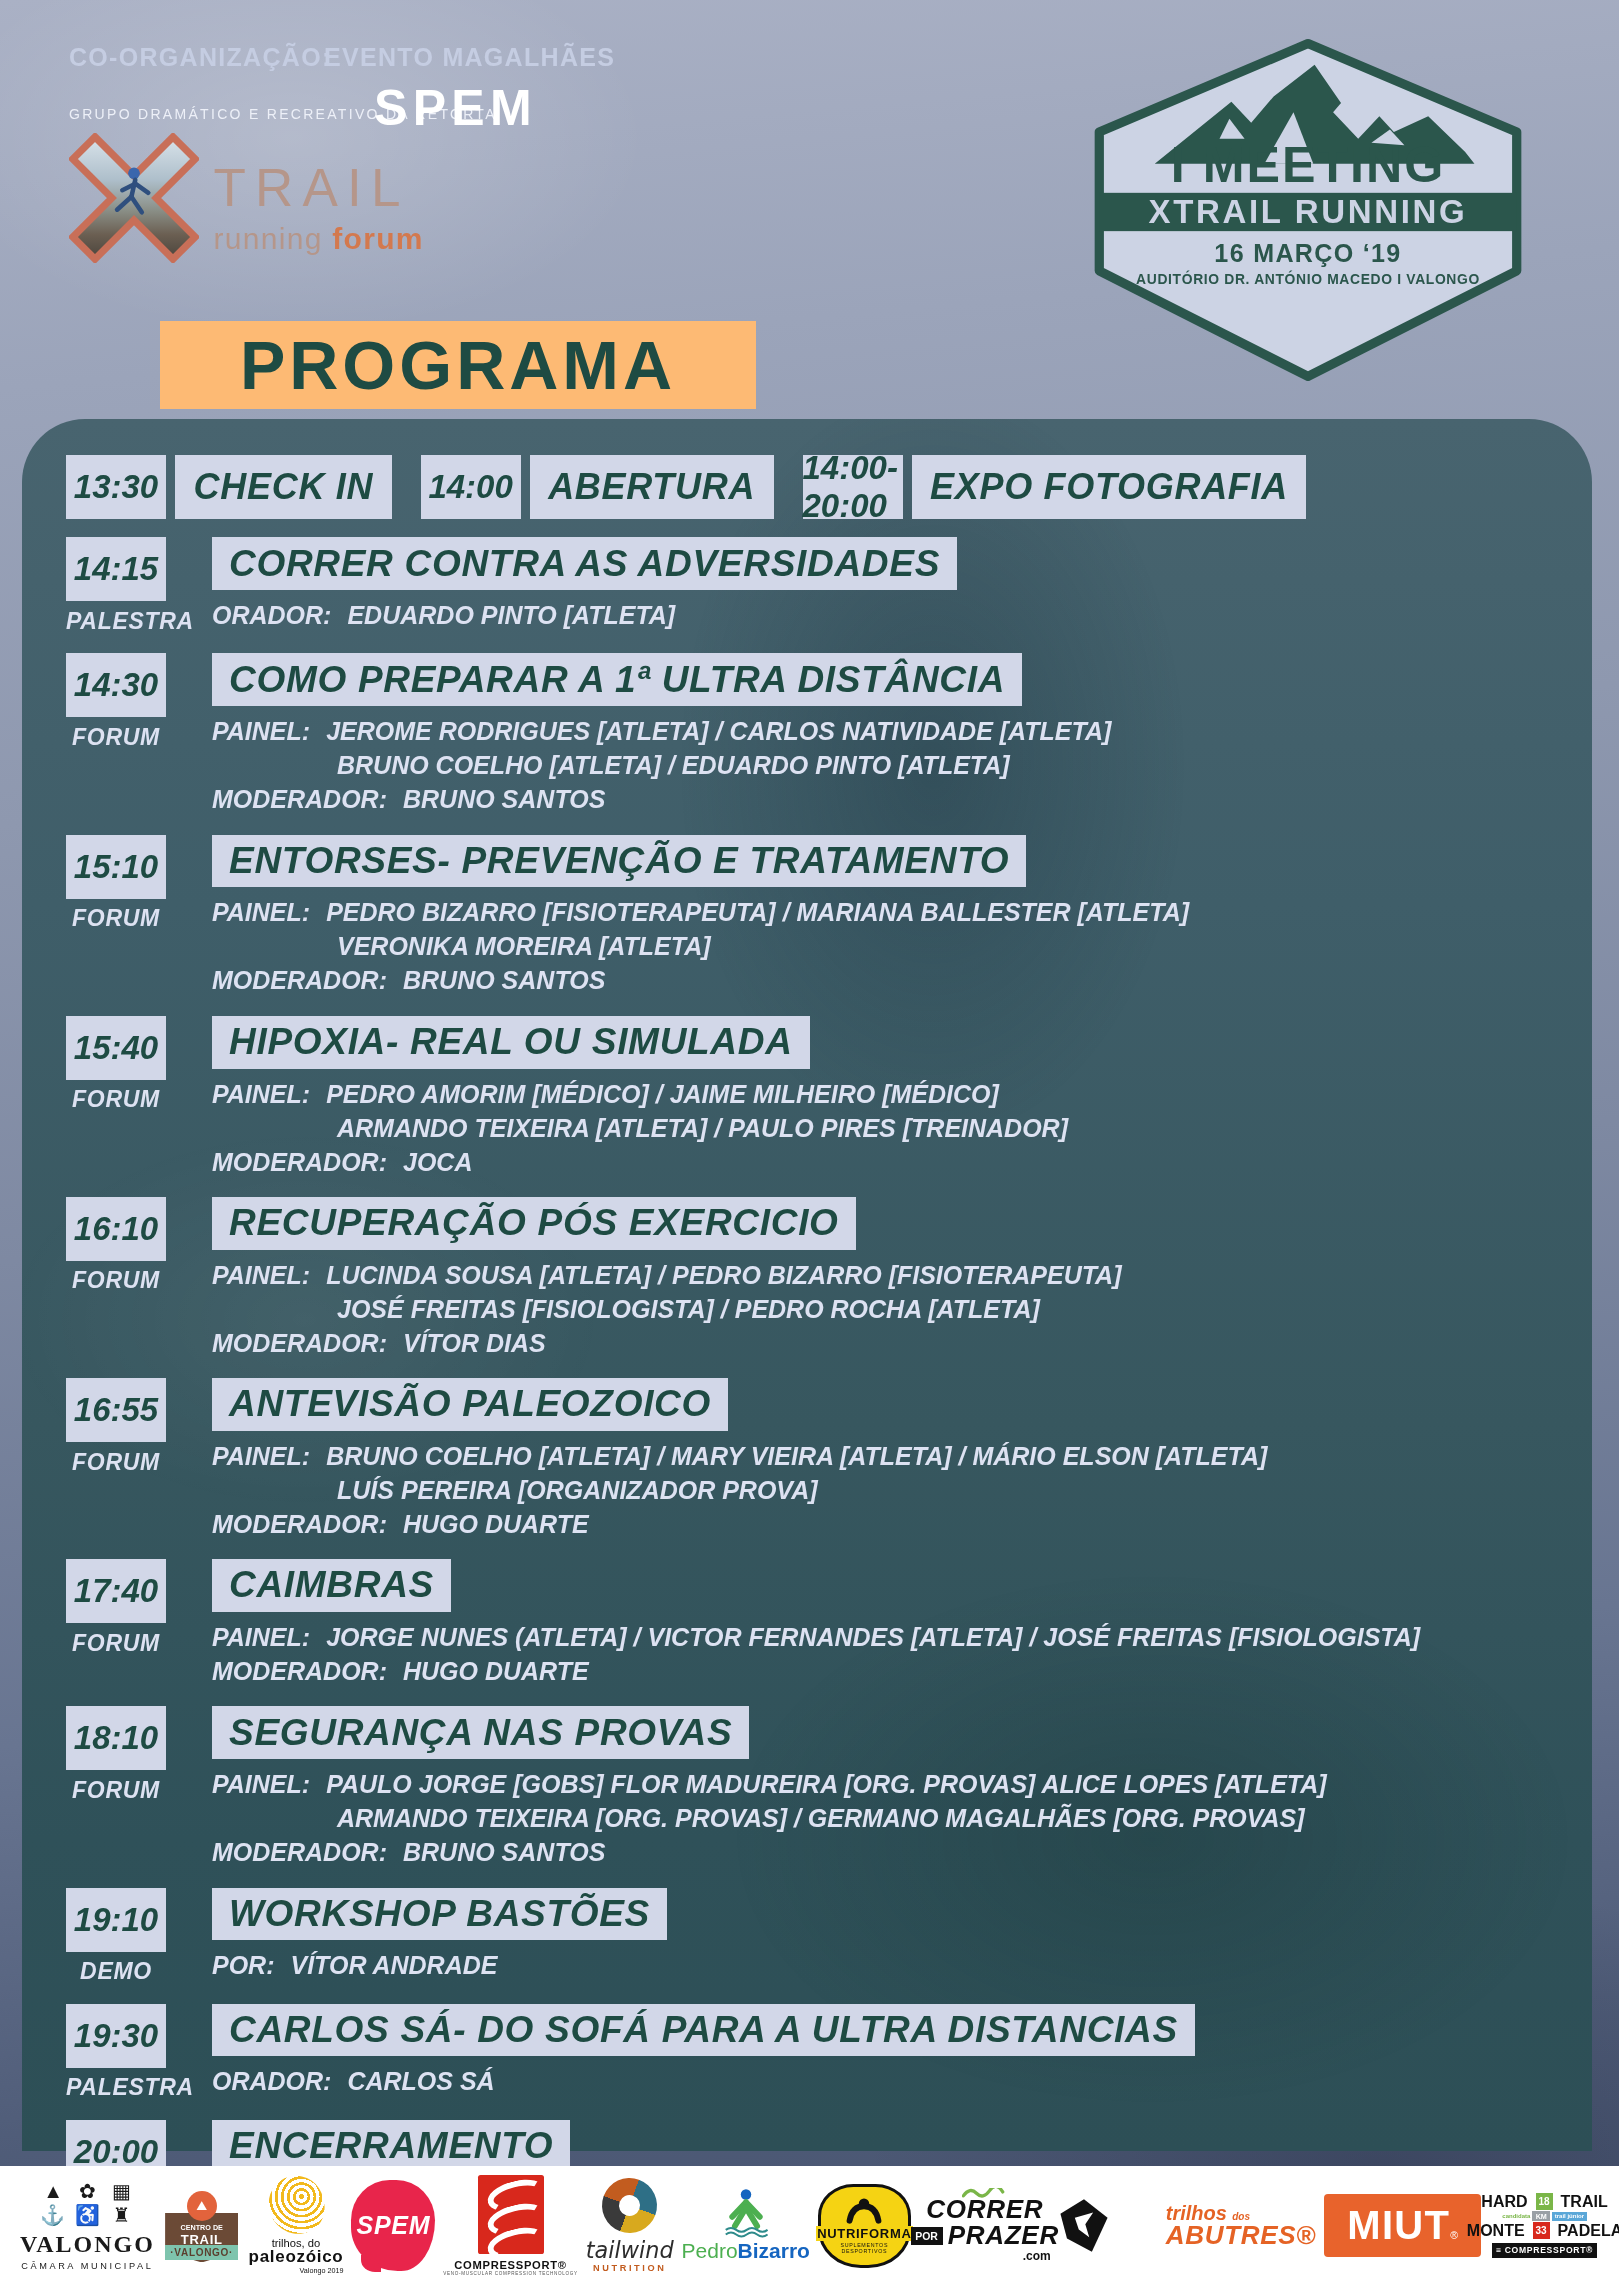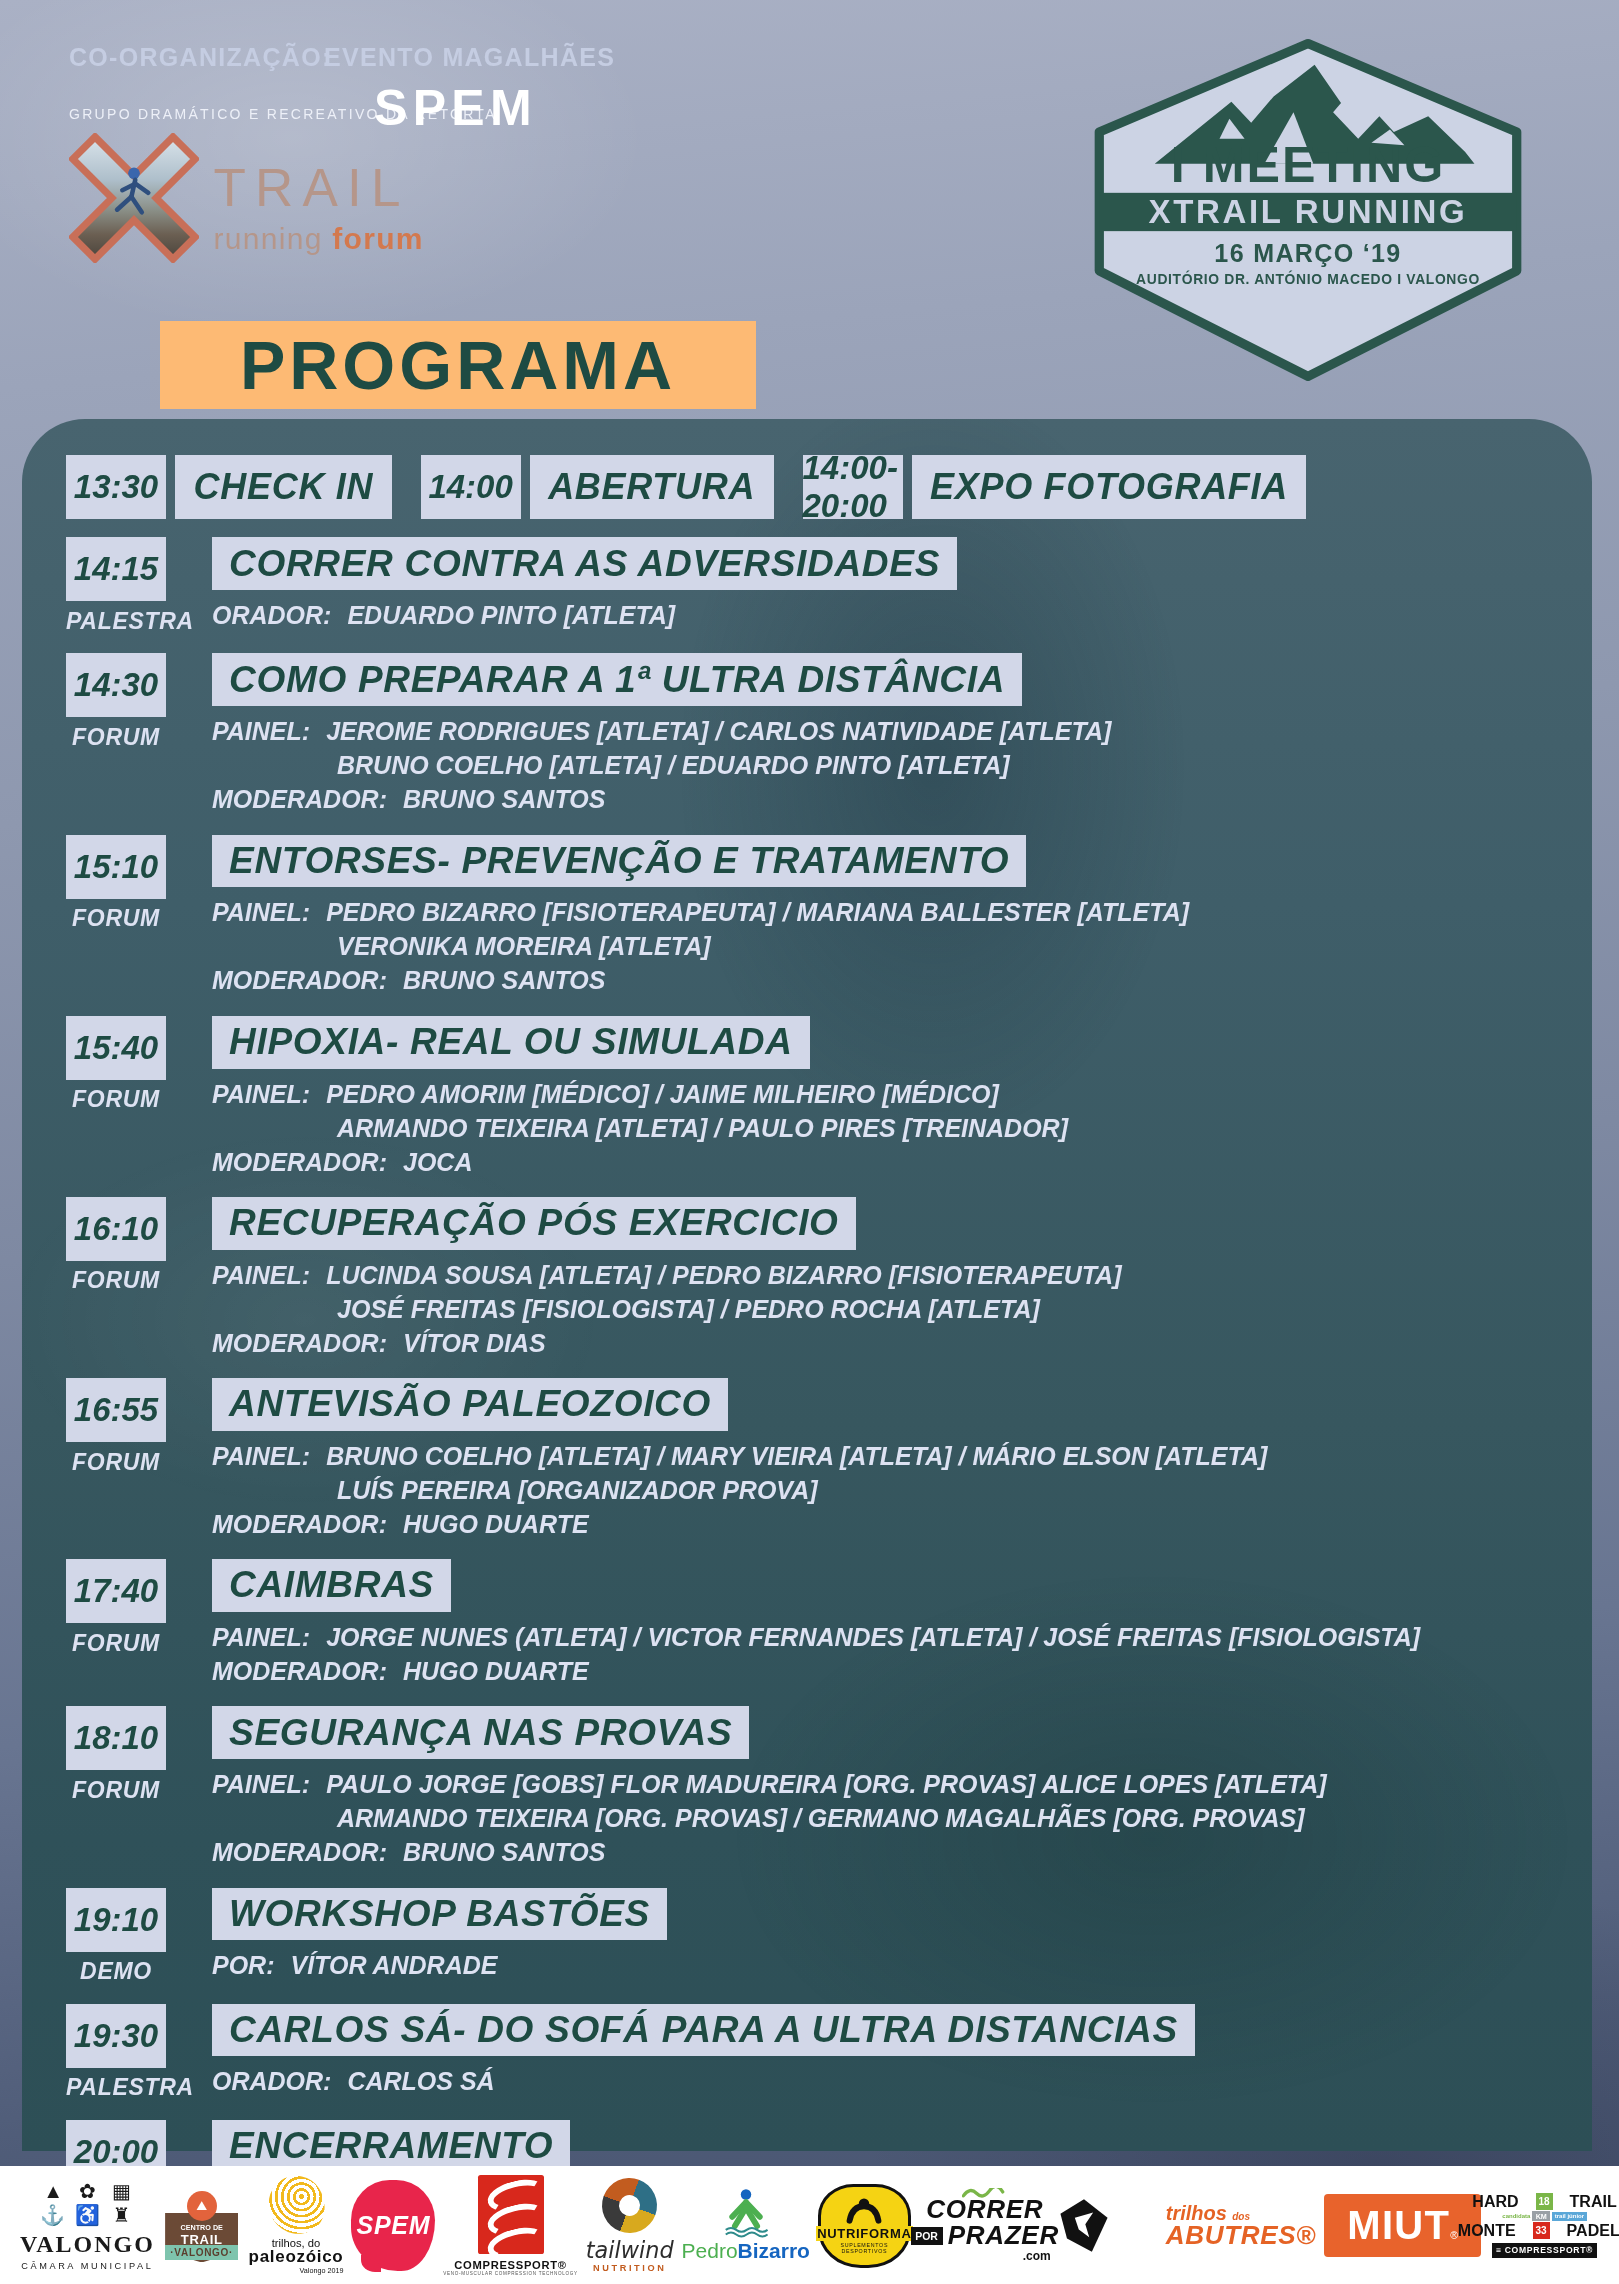--- a/index.html
+++ b/index.html
@@ -132,21 +132,21 @@
   .ab-text{text-align:left;color:#e56325;font-style:italic;font-weight:800;line-height:.95;margin-left:48px;}
   .ab-text .l1{font-size:20px;}
   .ab-text .dos{font-size:10px;margin-left:5.3px;}
   .ab-text .l2{font-size:26px;letter-spacing:0.7px;}
 
   .miut-rect{width:157px;height:63px;background:#e8632c;border-radius:4px;display:flex;align-items:center;justify-content:center;}
   .miut-rect span{color:#fff;font-size:40px;font-weight:800;letter-spacing:1.3px;}
   .miut-rect sup{color:#fff;font-size:10.5px;margin-top:18.4px;}
 
   .ht{width:111px;color:#111;font-weight:800;}
-  .ht .r{display:flex;align-items:center;justify-content:center;gap:17px;line-height:1;}
+  .ht .r{display:flex;align-items:center;justify-content:center;gap:8px;line-height:1;}
   .ht .t{font-size:16px;}
   .ht .sq{display:inline-flex;align-items:center;justify-content:center;width:17px;height:17px;color:#fff;font-size:10px;}
   .ht .g{background:#7ab648;}
   .ht .r2{margin:1.3px 0;gap:2px;}
   .ht .km{background:#9aa0a6;color:#fff;font-size:7.2px;padding:1.3px 3.3px;}
   .ht .jr{background:#5aa7d8;color:#fff;font-size:6px;padding:1.3px 2.6px;}
   .ht .cd{color:#7ab648;font-size:6px;}
   .ht .rd{background:#d8281c;}
   .ht .bar{margin-top:3.3px;background:#111;color:#fff;font-size:8.6px;letter-spacing:0.7px;padding:2.6px 4px;}
 </style>

